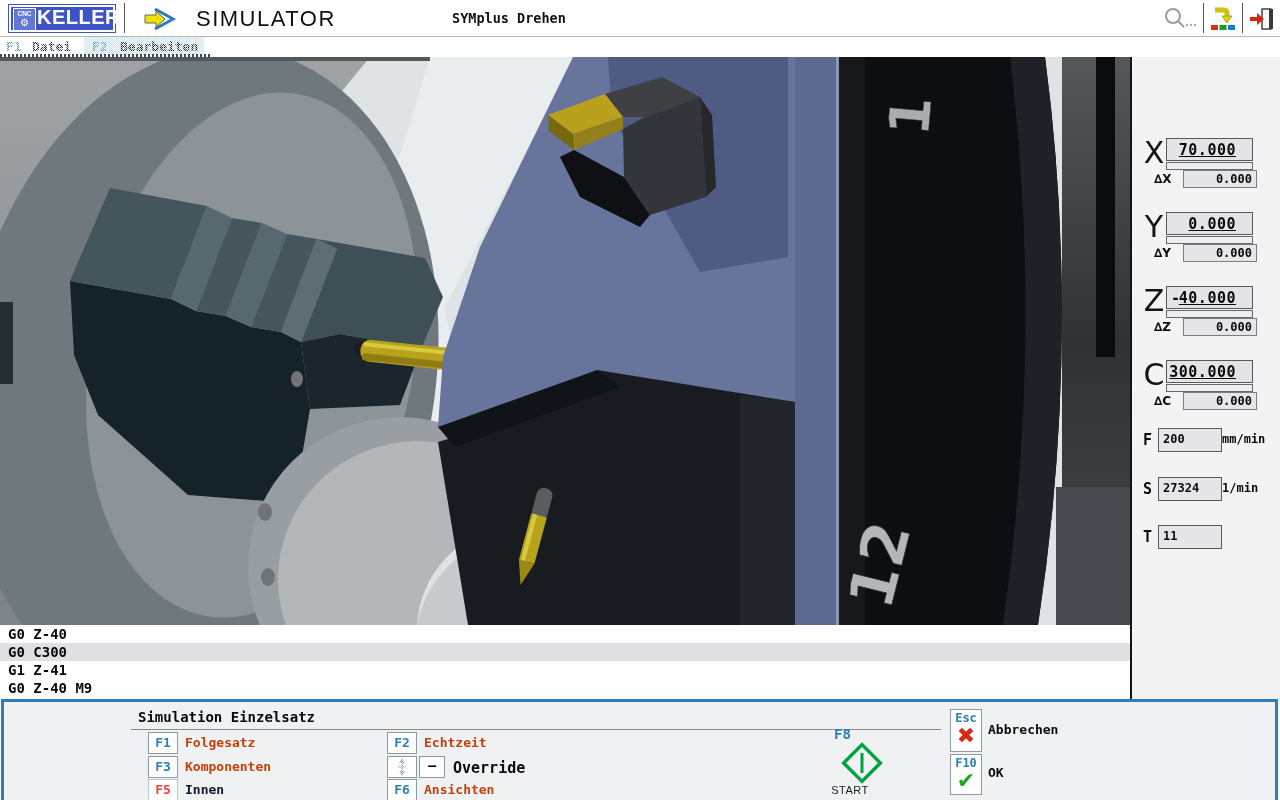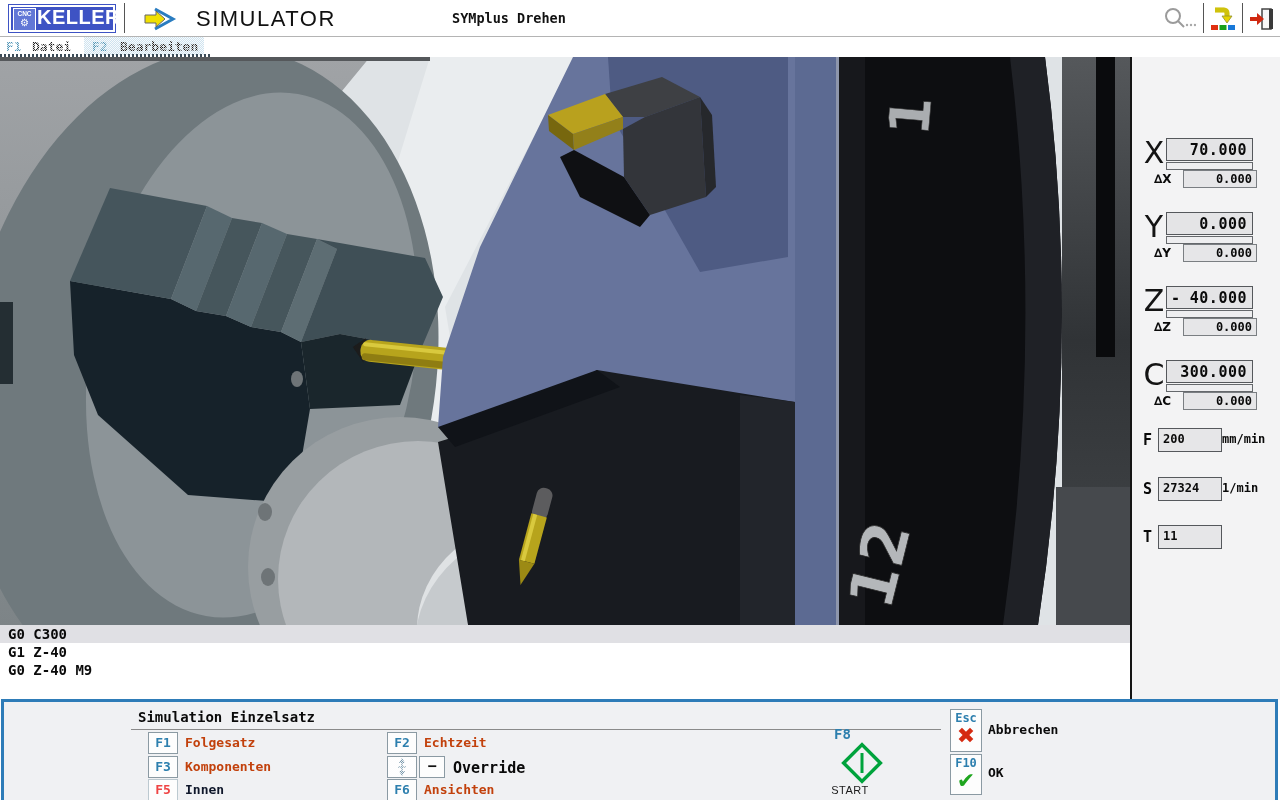--- a/index.html
+++ b/index.html
@@ -46,21 +46,21 @@
 
   
   .axis-panel{position:absolute;left:1130px;top:57px;width:150px;height:643px;background:#f3f3f4;
     border-left:2px solid #141414;box-sizing:border-box;}
   .axgrp{position:absolute;left:1130px;width:150px;height:72px;}
   .axletter{position:absolute;left:10px;top:-2px;width:28px;font-size:30px;font-weight:400;color:#141414;
     text-align:center;font-family:"DejaVu Sans",sans-serif;}
   .axbox{position:absolute;left:36px;top:1px;width:85px;height:21px;background:#e4e4e6;border:1px solid #55585c;
     font-size:15px;font-weight:bold;color:#0a0a0a;}
   .axsign{position:absolute;left:4px;top:2px;}
-  .axval{position:absolute;right:5px;top:2px;letter-spacing:0.5px;}
+  .axval{position:absolute;right:16px;top:2px;letter-spacing:0.5px;text-decoration:underline;}
   .axsub{position:absolute;left:36px;top:25px;width:85px;height:6px;background:#eeeef0;border:1px solid #65686c;}
   .axdlabel{position:absolute;left:24px;top:35px;font-size:12px;font-weight:bold;color:#0a0a0a;
     font-family:"DejaVu Sans",sans-serif;}
   .axdbox{position:absolute;left:53px;top:33px;width:68px;height:15px;background:#e6e6e8;border:1px solid #7a7e82;
     font-size:12px;font-weight:bold;color:#0a0a0a;text-align:right;padding:1px 4px 0 0;box-sizing:content-box;}
   .feedrow{position:absolute;left:1130px;width:150px;height:24px;}
   .feedlabel{position:absolute;left:13px;top:3px;font-size:15px;font-weight:bold;color:#0a0a0a;}
   .feedbox{position:absolute;left:28px;top:0;width:58px;height:19px;background:#e6e6e8;border:1px solid #55585c;
     font-size:12px;font-weight:bold;color:#0a0a0a;padding:3px 0 0 4px;}
   .feedunit{position:absolute;left:92px;top:4px;font-size:12px;font-weight:bold;color:#0a0a0a;}
@@ -250,22 +250,23 @@
         <path d="M1010,0 L1045,0 Q1082,280 1038,568 L1003,568 Q1044,280 1010,0 Z" fill="#1f2126"></path>
         <text transform="translate(928,80) rotate(-85)" font-family="DejaVu Sans, sans-serif" font-weight="bold" font-size="56" fill="#aaadb0" stroke="#3a3a3a" stroke-width="0.6">1</text>
         <text transform="translate(890,555) rotate(-76)" font-family="DejaVu Sans, sans-serif" font-weight="bold" font-size="62" fill="#b4b7ba" stroke="#2a2a2a" stroke-width="0.8">12</text>
       </g>
 
       <rect x="0" y="0" width="430" height="4" fill="#55585b"></rect>
     </svg>
   </div>
 
   <div class="gcode mono">
+    <div class="gcode-row">G0 Z-40</div>
     <div class="gcode-row active">G0 C300</div>
-    <div class="gcode-row">G1 Z-40</div>
+    <div class="gcode-row">G1 Z-41</div>
     <div class="gcode-row">G0 Z-40 M9</div>
   </div>
 
   <div class="axis-panel"></div>
 
   <div class="axgrp" style="top:137px">
     <div class="axletter">X</div>
     <div class="axbox mono">
       <span class="axsign"></span>
       <span class="axval">70.000</span>

